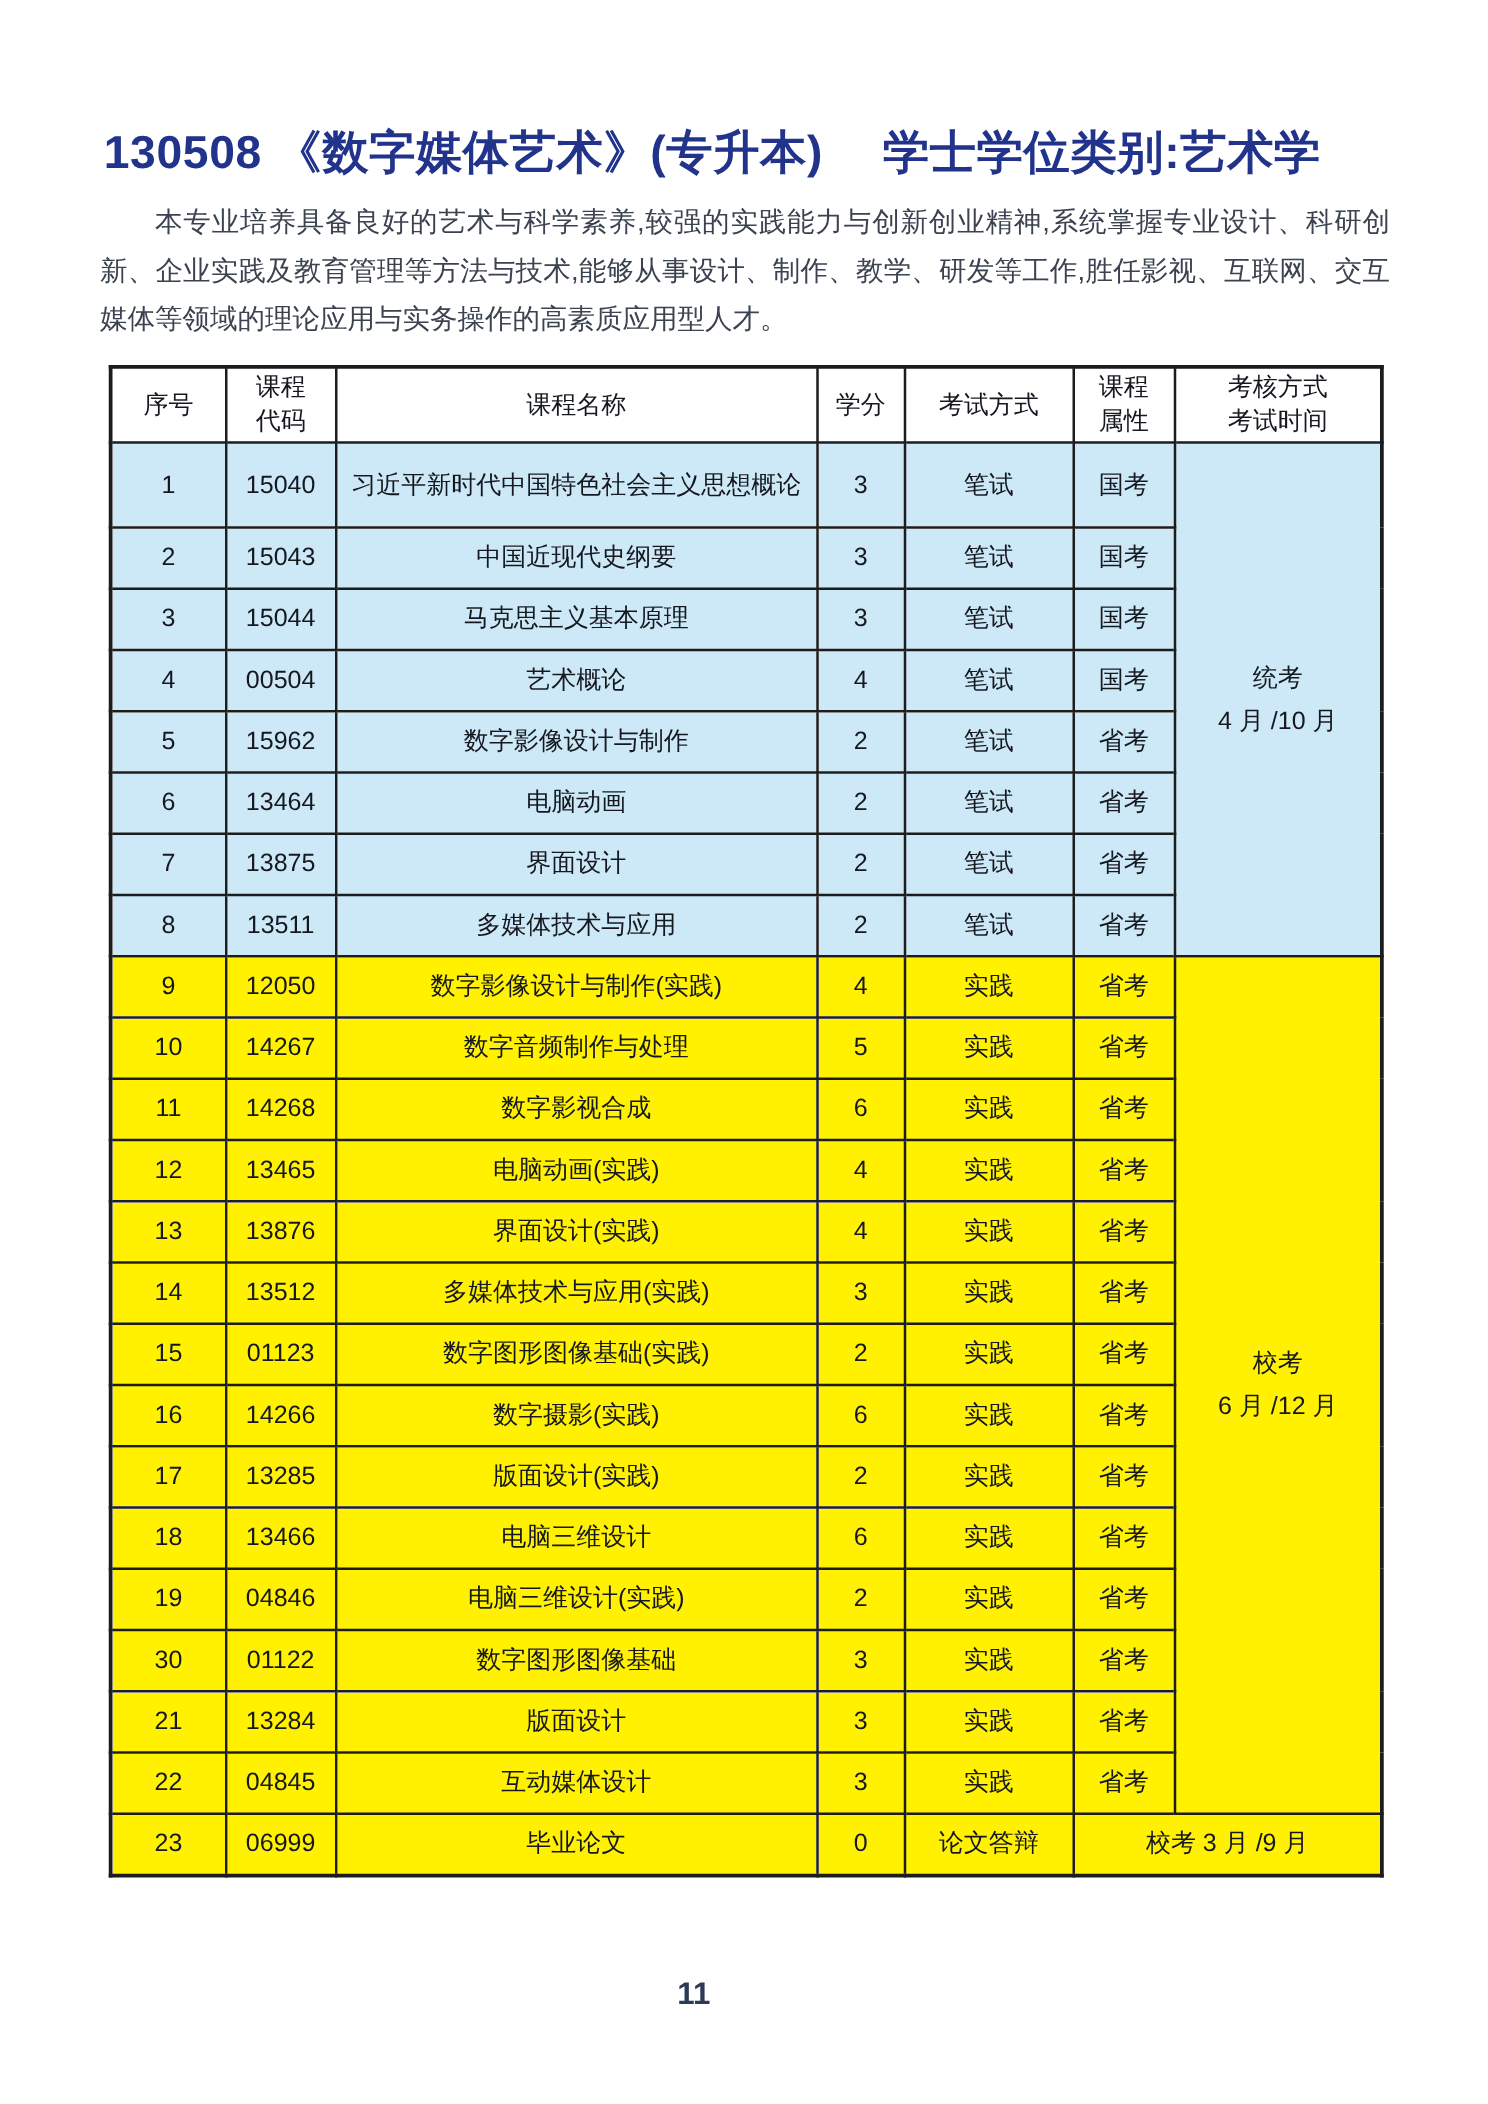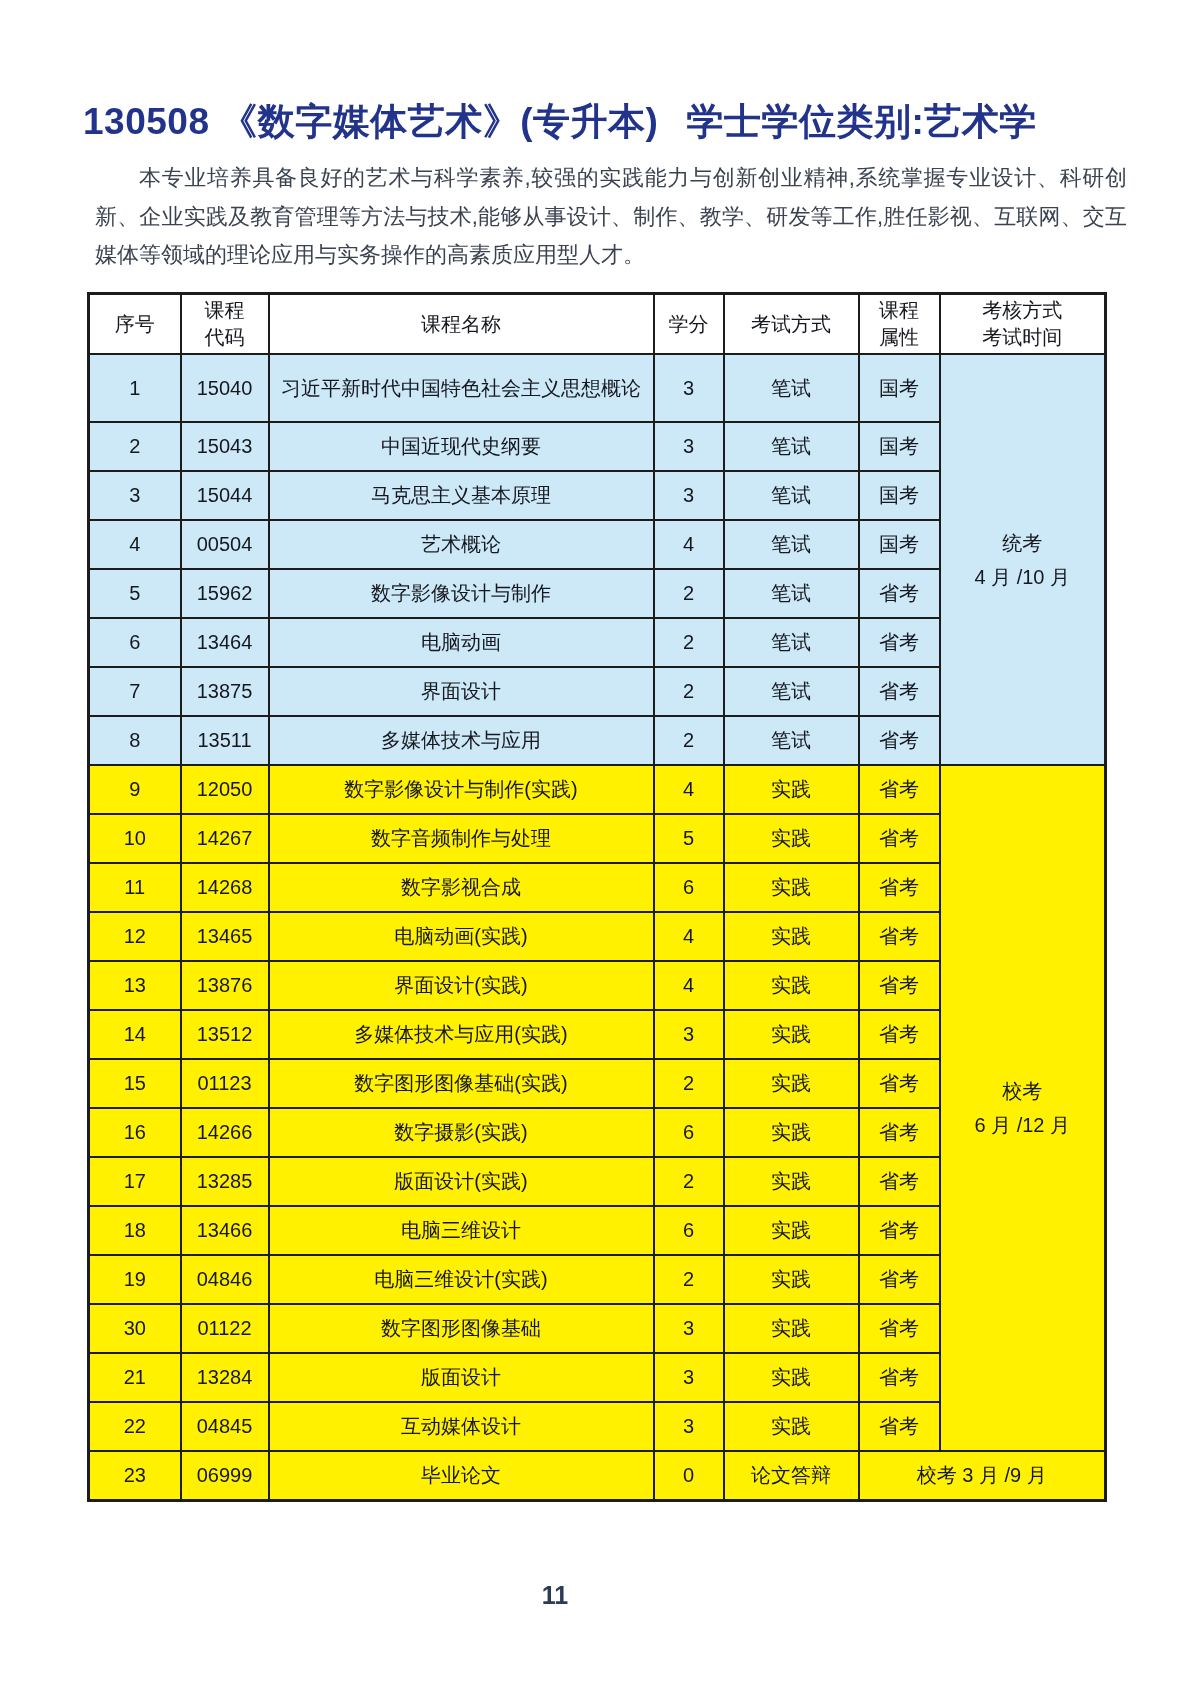--- a/index.html
+++ b/index.html
@@ -9,24 +9,24 @@
     font-family:"Liberation Sans","DejaVu Sans",sans-serif;
     position:relative;
   }
   .page {
     position:relative; width:1190px; height:1683px; background:#ffffff; overflow:hidden;
   }
   .title {
     position:absolute; left:83px; top:97px; margin:0;
     font-size:37px; font-weight:bold; color:#21338a;
     white-space:nowrap; letter-spacing:0.5px;
-    display:flex; column-gap:28px;
+    display:flex; column-gap:48px;
   }
   .intro {
-    position:absolute; left:95px; top:159px; width:1032px; margin:0;
+    position:absolute; left:80px; top:159px; width:1032px; margin:0;
     font-size:22px; line-height:38.5px; color:#3b4250;
     text-align:justify; text-indent:2em;
   }
   table.course-table {
     position:absolute; left:87px; top:292px; width:1017px;
     border-collapse:collapse; table-layout:fixed;
     border:3px solid #1c1c1c;
   }
   .course-table th, .course-table td {
     border:2px solid #1c1c1c;

